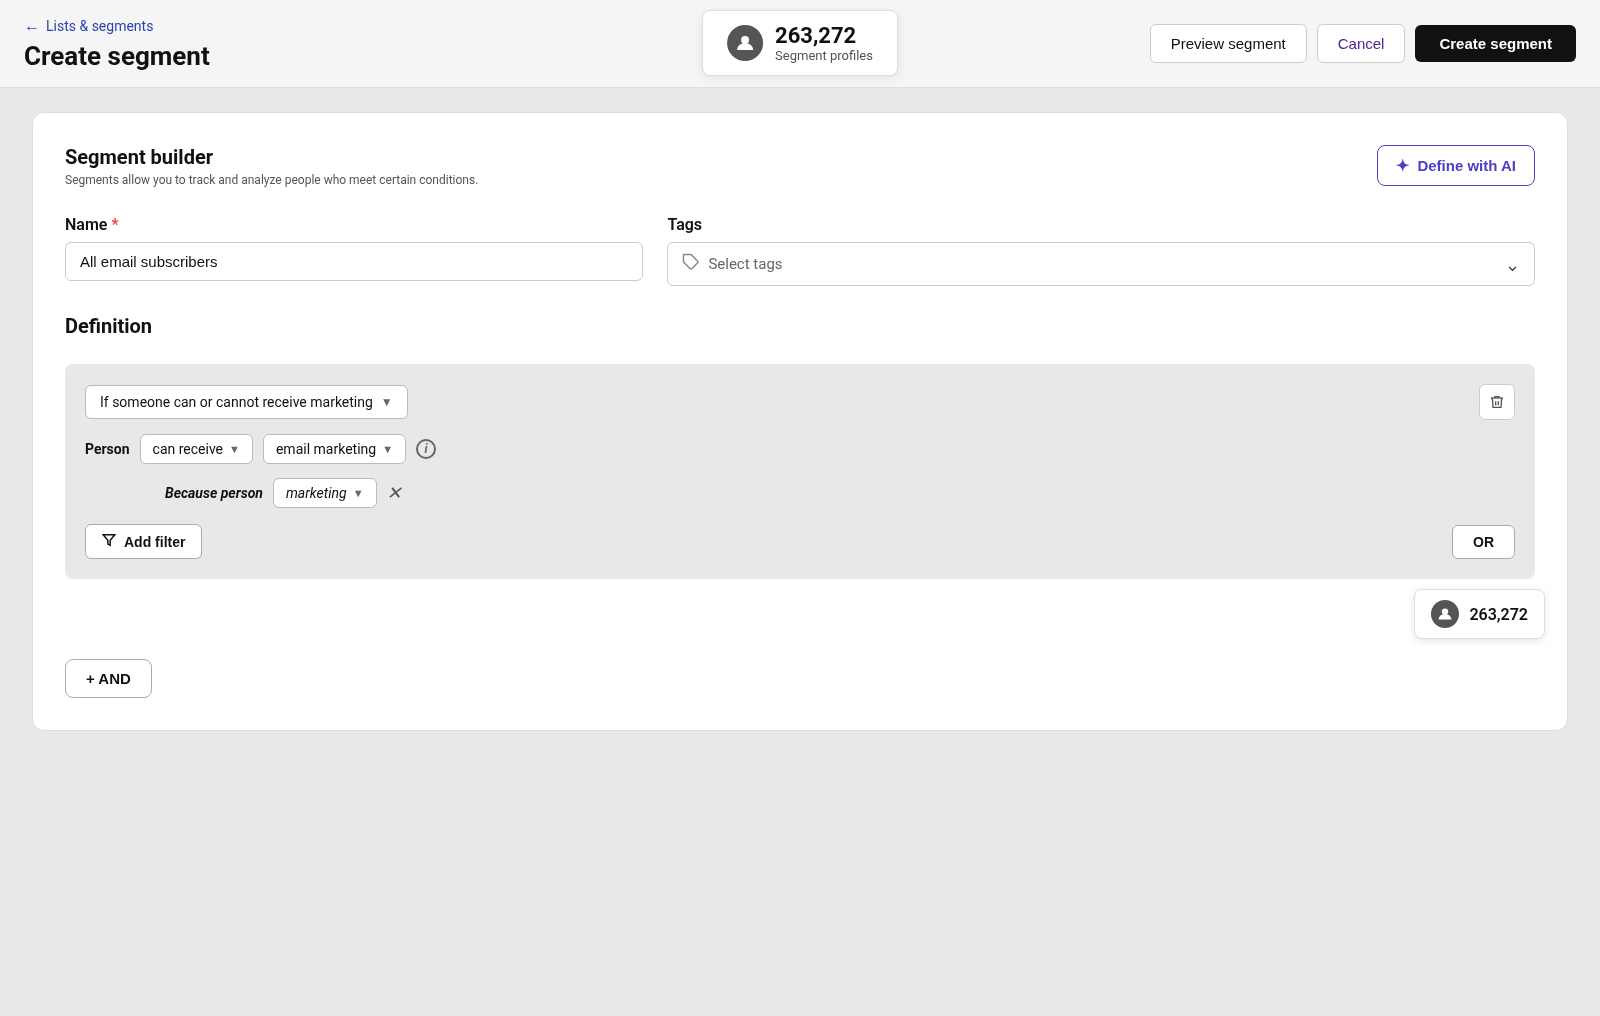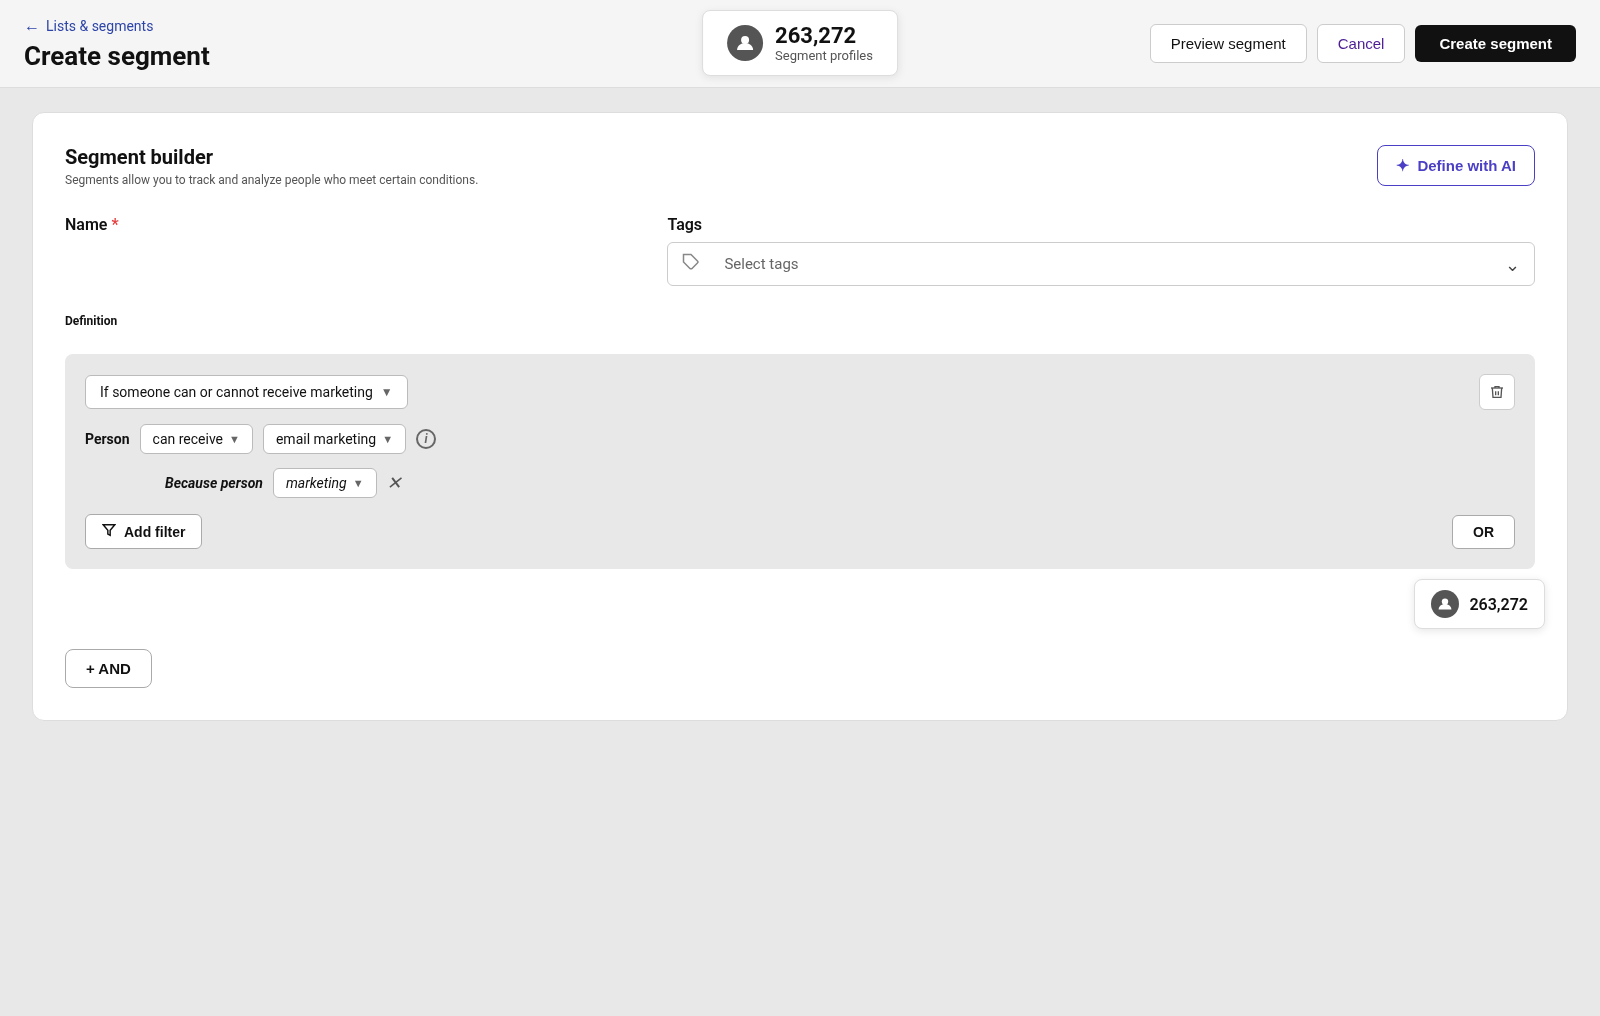--- a/index.html
+++ b/index.html
@@ -203,34 +203,34 @@
       border: 1px solid #ccc;
       border-radius: 6px;
       font-size: 15px;
       color: #666;
       cursor: pointer;
       background: #fff;
     }
     .tags-left {
       display: flex;
       align-items: center;
-      gap: 24px;
+      gap: 8px;
     }
     .tag-icon {
       font-size: 16px;
       color: #888;
     }
     .chevron-down {
       font-size: 18px;
       color: #444;
     }
 
     
     .definition-label {
-      font-size: 12px;
+      font-size: 20px;
       font-weight: 700;
       color: #111;
       margin-bottom: 16px;
     }
 
     
     .condition-block {
       background: #e8e8e8;
       border-radius: 8px;
       padding: 20px;
@@ -466,20 +466,21 @@
         <span>Define with AI</span>
       </button>
     </div>
 
     <div class="form-row">
       <div class="form-group form-group-name">
         <div class="form-label">
           <span>Name</span>
           <span class="required-star">*</span>
         </div>
+        <input class="form-input" type="text" value="All email subscribers" style="">
       </div>
       <div class="form-group form-group-tags">
         <div class="form-label">Tags</div>
         <div class="tags-select">
           <div class="tags-left">
             <span class="tag-icon">
               <svg width="18" height="18" viewBox="0 0 24 24" fill="none" stroke="#888" stroke-width="2">
                 <path d="M20.59 13.41l-7.17 7.17a2 2 0 01-2.83 0L2 12V2h10l8.59 8.59a2 2 0 010 2.82z"></path>
                 <line x1="7" y1="7" x2="7.01" y2="7"></line>
               </svg>

